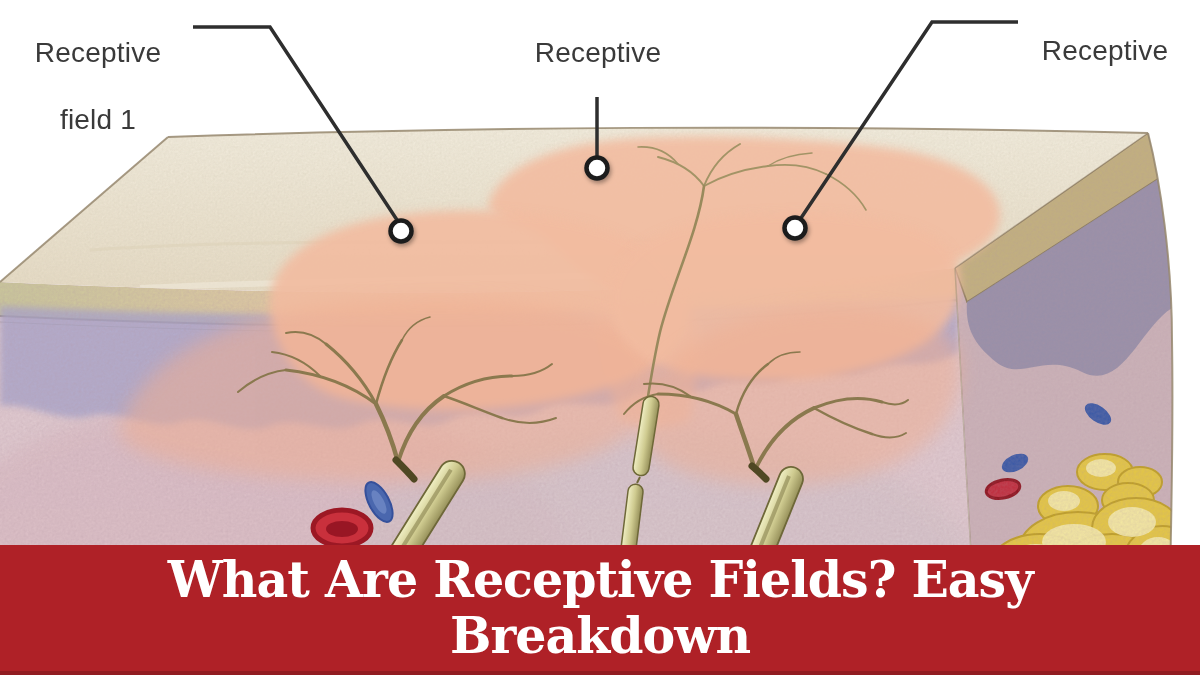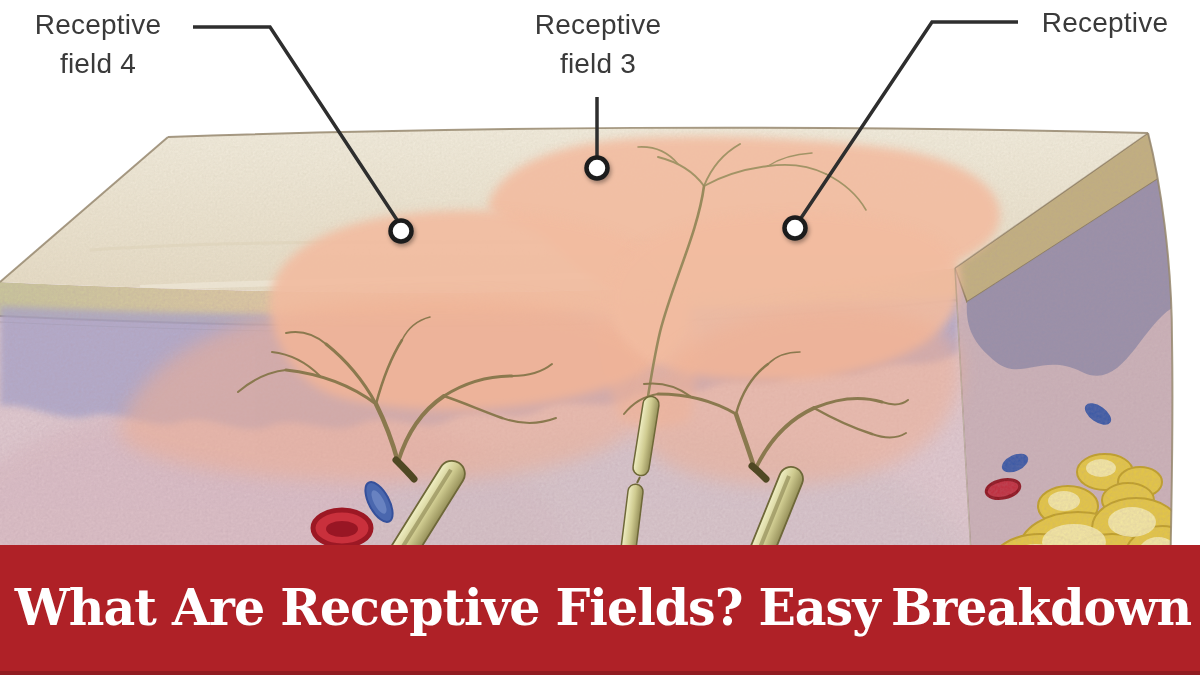--- a/index.html
+++ b/index.html
@@ -1,27 +1,27 @@
 <!DOCTYPE html>
 <html><head>
 <meta charset="utf-8">
 <style>
   html,body{margin:0;padding:0;background:#ffffff;}
   #stage{position:relative;width:1200px;height:675px;overflow:hidden;background:#ffffff;
          font-family:"Liberation Sans", sans-serif;}
   svg{position:absolute;left:0;top:0;}
   .fig-label{position:absolute;color:#3a3a3a;font-size:28px;line-height:39px;
              text-align:center;letter-spacing:0.2px;}
-  .fig-label span{display:block;}
+  .fig-label span{display:block;margin-top:28px;}
   #label-1{left:2px;top:5px;width:192px;}
   #label-3{left:503px;top:5px;width:190px;}
   #label-2{left:1012px;top:3px;width:186px;}
   #banner{position:absolute;left:0;top:545px;width:1200px;height:130px;
           background:#af2127;border-bottom:4px solid #911c21;box-sizing:border-box;
-          display:flex;flex-direction:row;justify-content:center;align-items:center;}
+          display:flex;flex-direction:column;justify-content:center;align-items:center;}
   .banner-line{color:#ffffff;font-family:"DejaVu Serif", serif;font-weight:bold;
                font-size:50px;line-height:56px;letter-spacing:-1px;text-align:center;
                transform:scaleX(0.98);white-space:nowrap;}
 </style>
 </head>
 <body>
 
 <div id="stage">
 
   <svg width="1200" height="675" viewBox="0 0 1200 675">
@@ -239,25 +239,24 @@
     </g>
     <g filter="url(#mshadow)">
       <circle cx="401" cy="231" r="10.5" fill="#FFFFFF" stroke="#1E1E1E" stroke-width="4.5"></circle>
       <circle cx="597" cy="168" r="10.5" fill="#FFFFFF" stroke="#1E1E1E" stroke-width="4.5"></circle>
       <circle cx="795" cy="228" r="10.5" fill="#FFFFFF" stroke="#1E1E1E" stroke-width="4.5"></circle>
     </g>
   </svg>
 
   <div class="fig-label" id="label-1">
     <span>Receptive</span>
-    <span>field 4</span>
+    <span>field 1</span>
   </div>
   <div class="fig-label" id="label-3">
     <span>Receptive</span>
-    <span>field 3</span>
   </div>
   <div class="fig-label" id="label-2">
     <span>Receptive</span>
   </div>
 
   <div id="banner">
     <div class="banner-line">What Are Receptive Fields? Easy</div>
     <div class="banner-line">Breakdown</div>
   </div>
 

